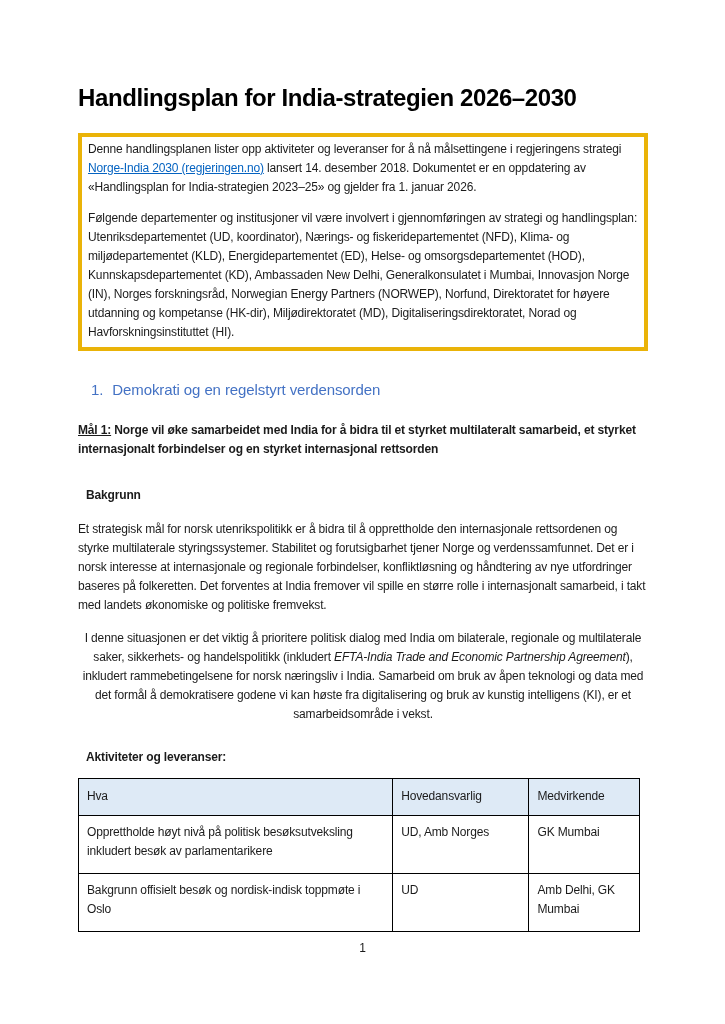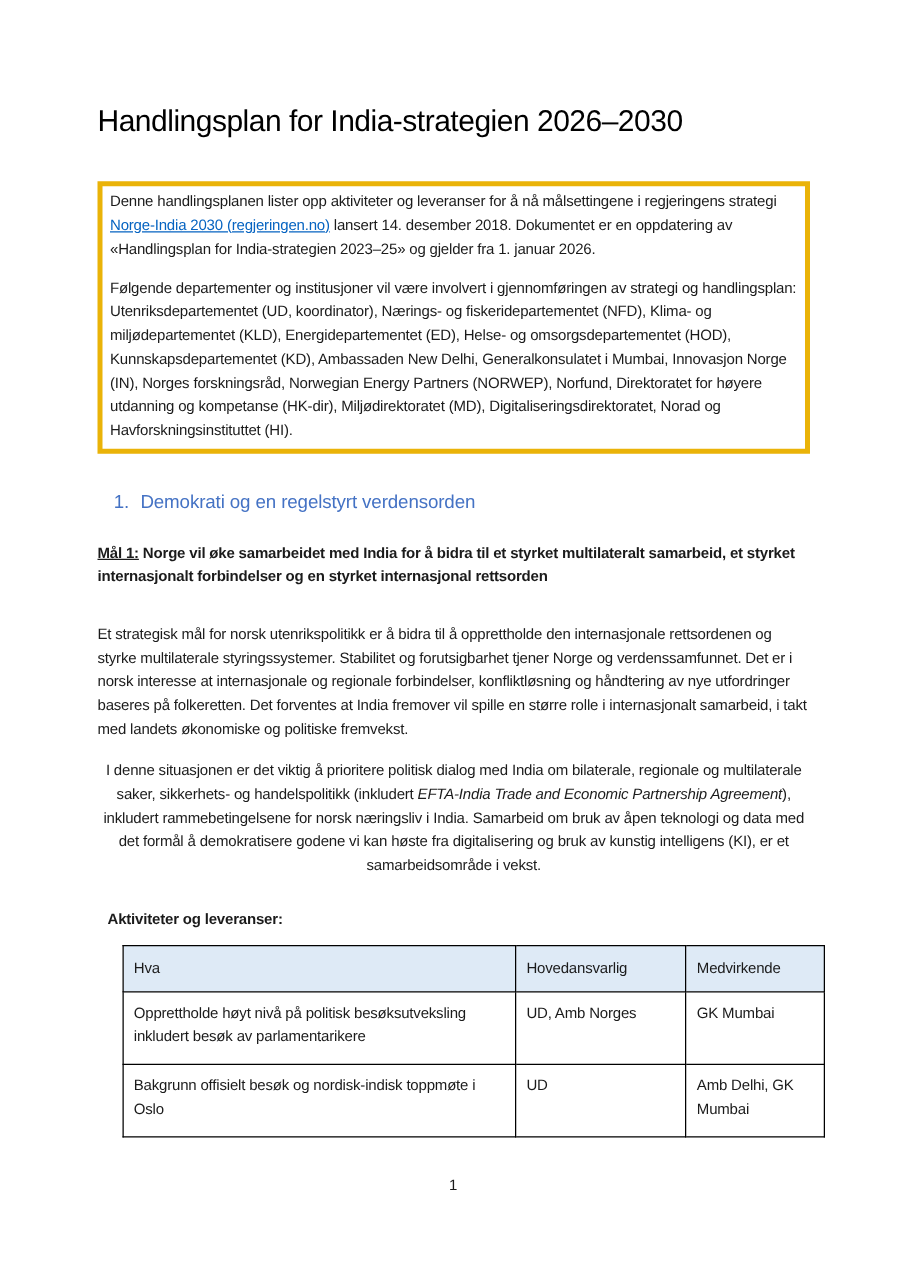--- a/index.html
+++ b/index.html
@@ -13,24 +13,24 @@
     overflow: hidden;
   }
   .content {
     position: absolute;
     left: 78px;
     top: 84px;
     width: 570px;
   }
   .doc-title {
     font-size: 24px;
-    font-weight: 400;
+    font-weight: 700;
     letter-spacing: -0.4px;
     color: #000000;
-    margin: 0 0 32px 0;
+    margin: 0 0 20px 0;
     line-height: 1.2;
     white-space: nowrap;
   }
   .body-text {
     font-size: 12px;
     line-height: 19px;
     letter-spacing: -0.15px;
   }
   .intro-box {
     border: 4px solid #eab308;
@@ -62,21 +62,21 @@
     font-weight: 700;
     letter-spacing: -0.15px;
     margin: 0 0 15px 8px;
     line-height: 19px;
   }
   .body-p { margin: 0 0 14px 0; }
   .body-p.last { margin-bottom: 24px; text-align: center; }
   .activities-heading { margin-bottom: 11px; }
   .activities-table {
     border-collapse: collapse;
-    margin-left: 20px;
+    margin-left: 0;
     width: 562px;
     table-layout: fixed;
   }
   .activities-table col.c1 { width: 56%; }
   .activities-table col.c2 { width: 24.3%; }
   .activities-table col.c3 { width: 19.7%; }
   .activities-table th, .activities-table td {
     border: 1px solid #000000;
     text-align: left;
     vertical-align: top;
@@ -110,20 +110,21 @@
 
     <div class="intro-box body-text">
       <p><span>Denne handlingsplanen lister opp aktiviteter og leveranser for å nå målsettingene i regjeringens strategi </span><a class="doc-link" href="#">Norge-India 2030 (regjeringen.no)</a><span> lansert 14. desember 2018. Dokumentet er en oppdatering av «Handlingsplan for India-strategien 2023–25» og gjelder fra 1. januar 2026.</span></p>
       <p>Følgende departementer og institusjoner vil være involvert i gjennomføringen av strategi og handlingsplan: Utenriksdepartementet (UD, koordinator), Nærings- og fiskeridepartementet (NFD), Klima- og miljødepartementet (KLD), Energidepartementet (ED), Helse- og omsorgsdepartementet (HOD), Kunnskapsdepartementet (KD), Ambassaden New Delhi, Generalkonsulatet i Mumbai, Innovasjon Norge (IN), Norges forskningsråd, Norwegian Energy Partners (NORWEP), Norfund, Direktoratet for høyere utdanning og kompetanse (HK-dir), Miljødirektoratet (MD), Digitaliseringsdirektoratet, Norad og Havforskningsinstituttet (HI).</p>
     </div>
 
     <h2 class="section-heading"><span class="num">1.</span><span>Demokrati og en regelstyrt verdensorden</span></h2>
 
     <p class="goal body-text"><span class="goal-label">Mål 1:</span><span> Norge vil øke samarbeidet med India for å bidra til et styrket multilateralt samarbeid, et styrket internasjonalt forbindelser og en styrket internasjonal rettsorden</span></p>
 
+    <h3 class="sub-heading">Bakgrunn</h3>
 
     <p class="body-p body-text">Et strategisk mål for norsk utenrikspolitikk er å bidra til å opprettholde den internasjonale rettsordenen og styrke multilaterale styringssystemer. Stabilitet og forutsigbarhet tjener Norge og verdenssamfunnet. Det er i norsk interesse at internasjonale og regionale forbindelser, konfliktløsning og håndtering av nye utfordringer baseres på folkeretten. Det forventes at India fremover vil spille en større rolle i internasjonalt samarbeid, i takt med landets økonomiske og politiske fremvekst.</p>
 
     <p class="body-p body-text last"><span>I denne situasjonen er det viktig å prioritere politisk dialog med India om bilaterale, regionale og multilaterale saker, sikkerhets- og handelspolitikk (inkludert </span><em>EFTA-India Trade and Economic Partnership Agreement</em><span>), inkludert rammebetingelsene for norsk næringsliv i India. Samarbeid om bruk av åpen teknologi og data med det formål å demokratisere godene vi kan høste fra digitalisering og bruk av kunstig intelligens (KI), er et samarbeidsområde i vekst.</span></p>
 
     <h3 class="sub-heading activities-heading">Aktiviteter og leveranser:</h3>
 
     <table class="activities-table">
       <colgroup>
           <col class="c1">

